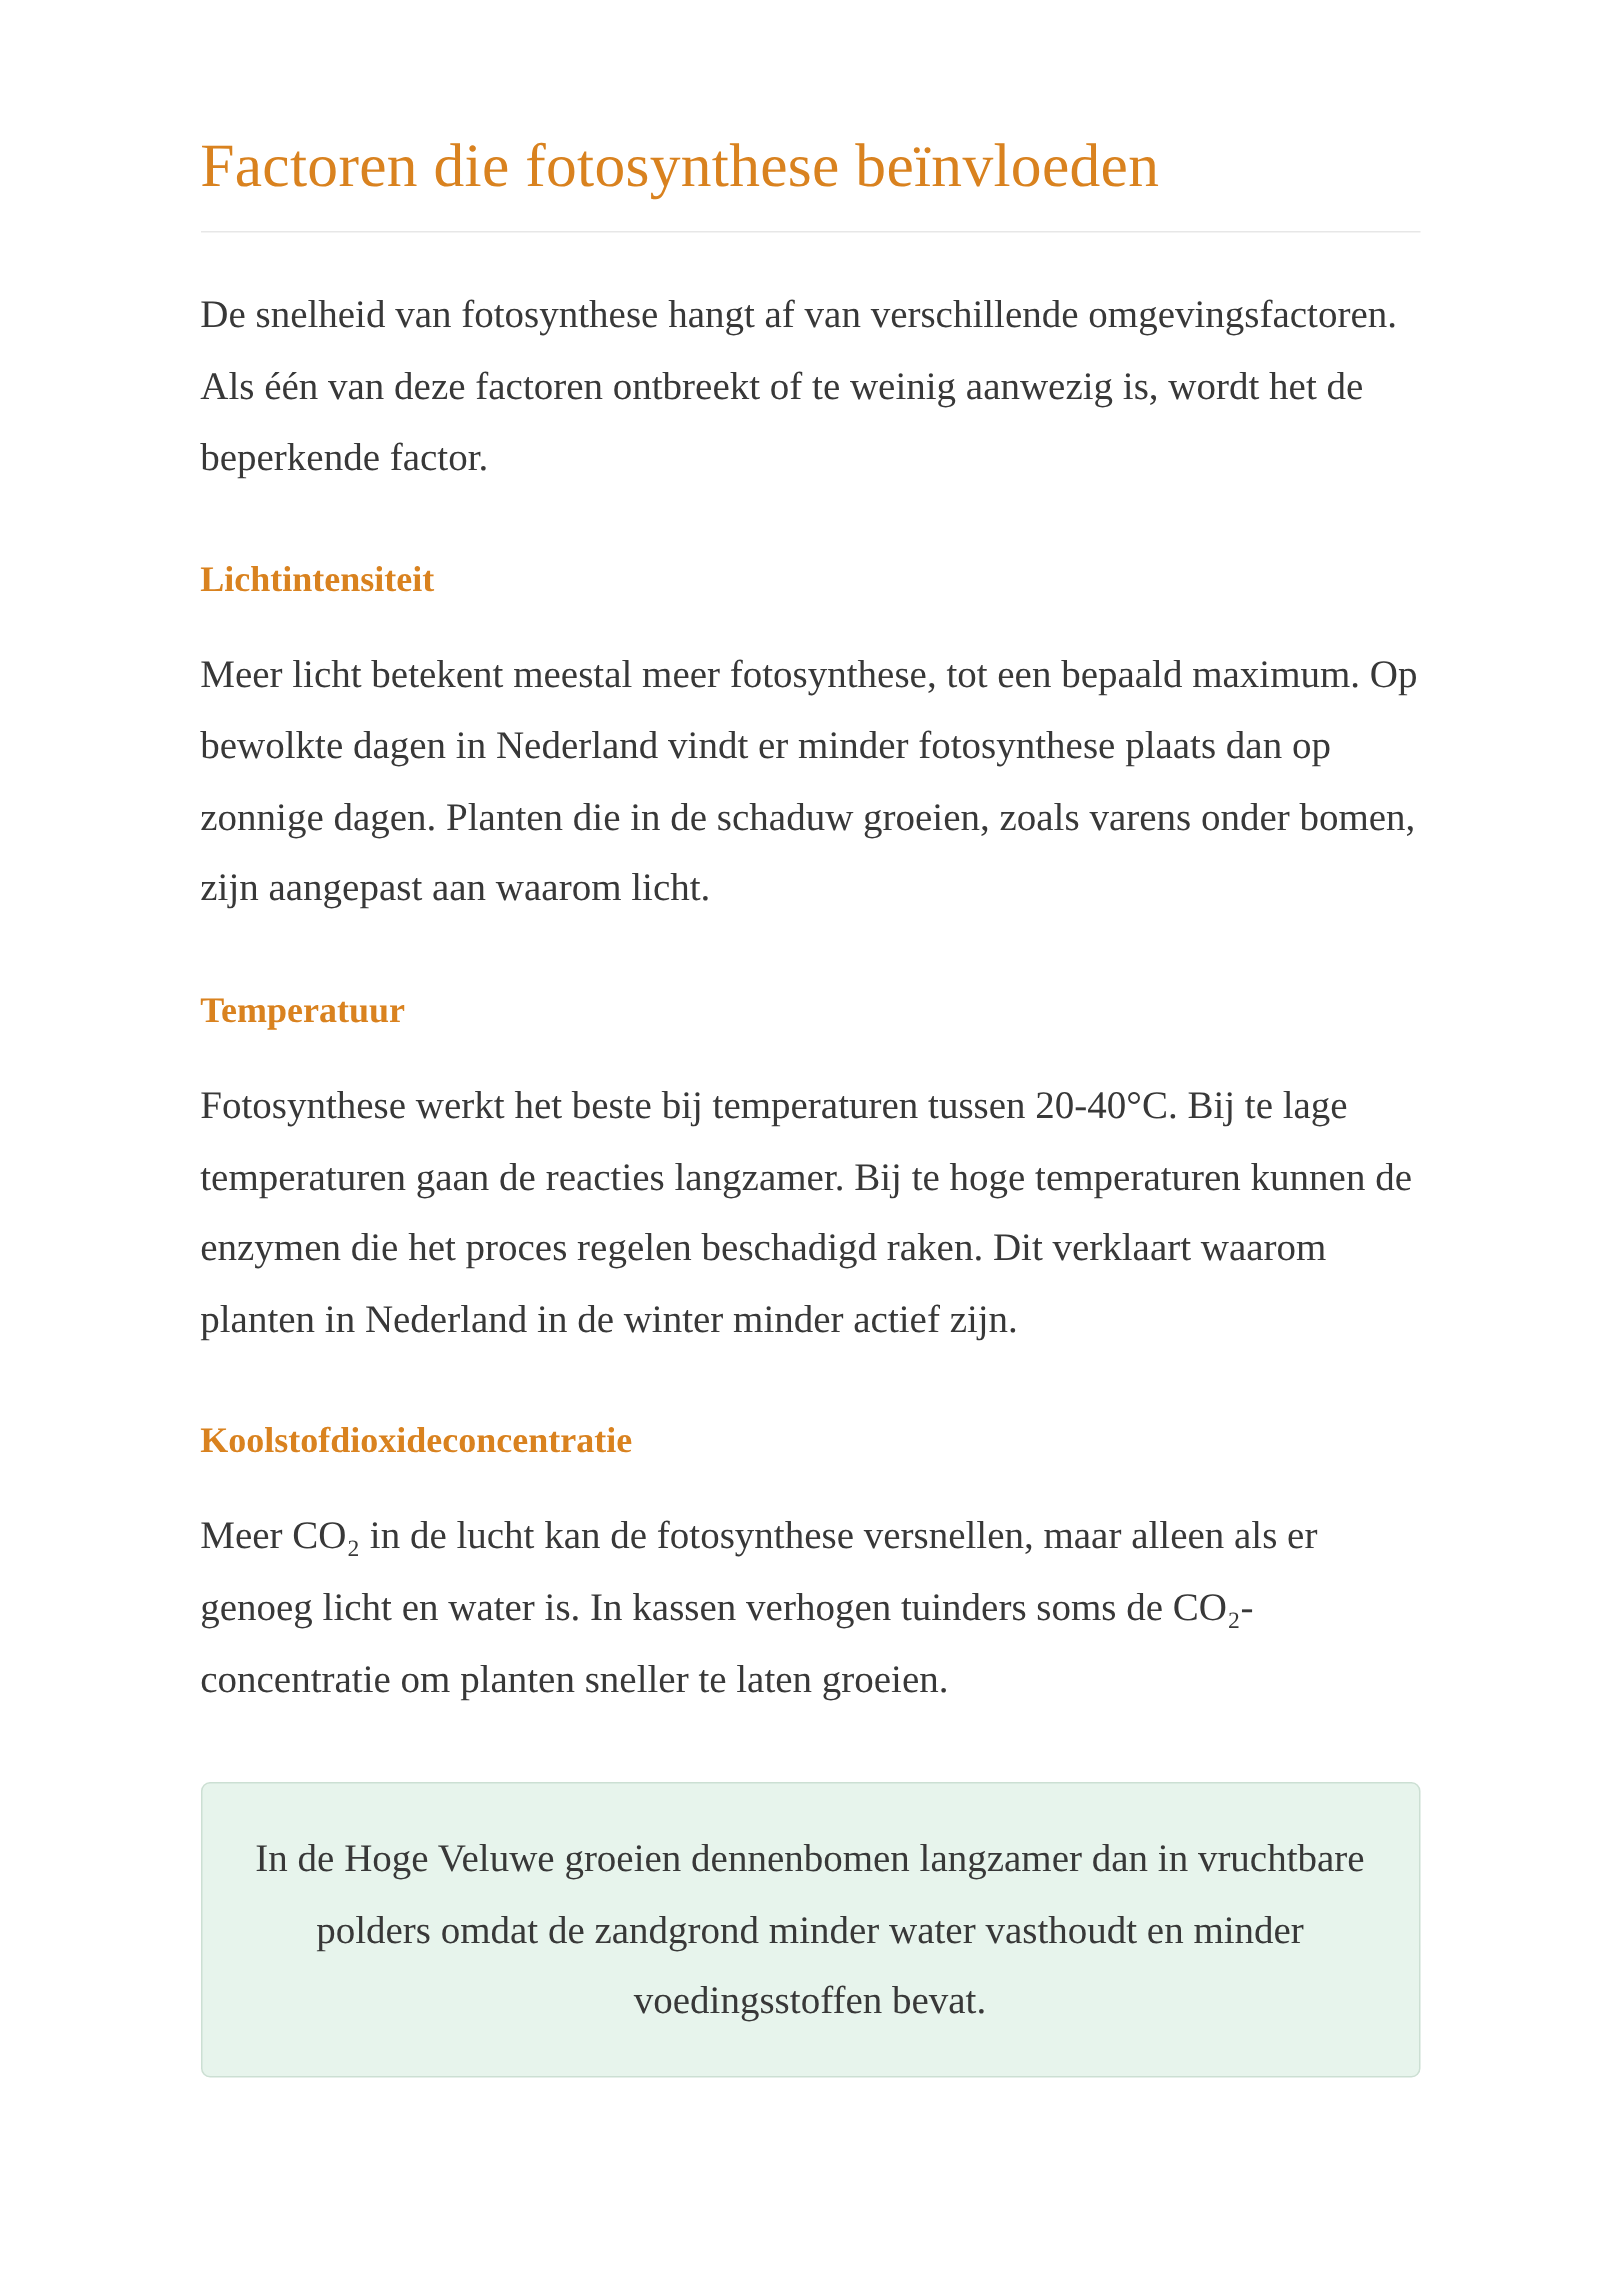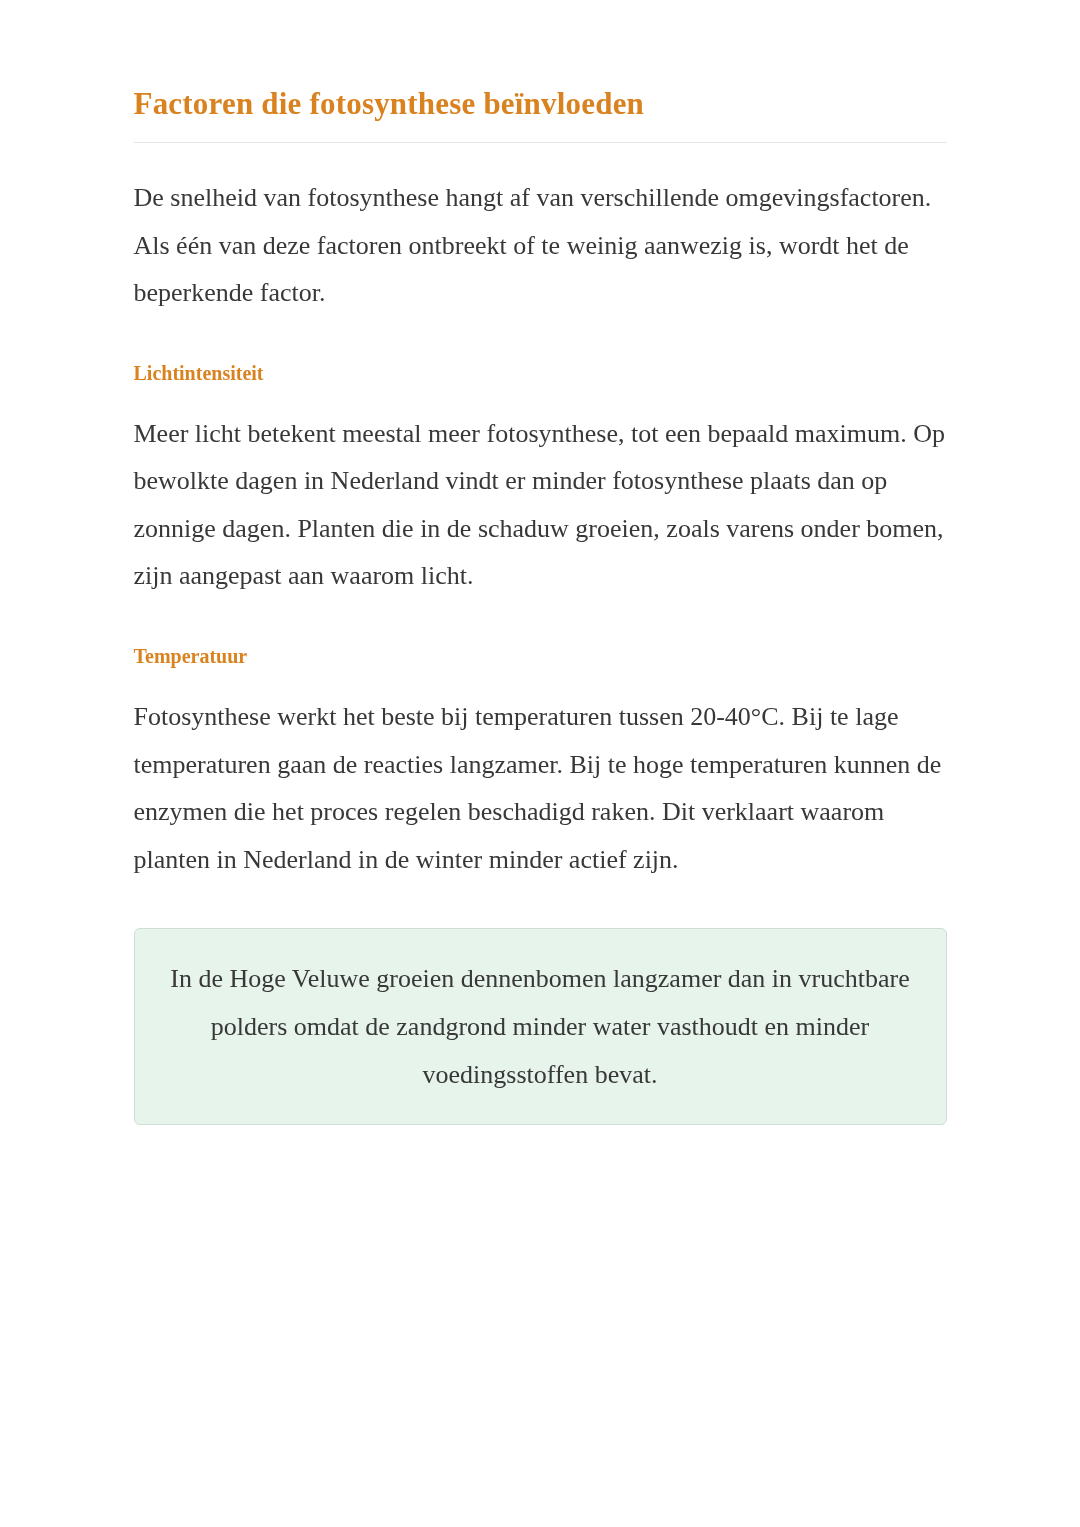--- a/index.html
+++ b/index.html
@@ -19,38 +19,38 @@
     font-family:"Liberation Serif","DejaVu Serif",serif;
     color:var(--body-text);
   }
   .page{
     width:813px;
     margin:0 auto;
     padding-top:86px;
   }
   h1.doc-title{
     font-family:"Liberation Serif","DejaVu Serif",serif;
-    font-size:31px;
-    font-weight:700;
+    font-size:41px;
+    font-weight:400;
     color:var(--heading-orange);
     margin:0 0 20px 0;
     letter-spacing:0.2px;
   }
   hr.title-rule{
     border:none;
     border-top:1px solid var(--rule);
     margin:0 0 31px 0;
   }
   p.body{
     font-size:26px;
     line-height:1.83;
     margin:0 0 45px 0;
   }
   h3.section-heading{
-    font-size:20px;
+    font-size:24px;
     font-weight:700;
     color:var(--heading-orange);
     margin:17px 0 25px 0;
   }
   .callout{
     background:var(--callout-bg);
     border:1px solid var(--callout-border);
     border-radius:6px;
     padding:26px 31px;
     margin-top:2px;
@@ -74,20 +74,24 @@
   <section>
     <h3 class="section-heading">Lichtintensiteit</h3>
     <p class="body">Meer licht betekent meestal meer fotosynthese, tot een bepaald maximum. Op bewolkte dagen in Nederland vindt er minder fotosynthese plaats dan op zonnige dagen. Planten die in de schaduw groeien, zoals varens onder bomen, zijn aangepast aan waarom licht.</p>
   </section>
 
   <section>
     <h3 class="section-heading">Temperatuur</h3>
     <p class="body">Fotosynthese werkt het beste bij temperaturen tussen 20-40°C. Bij te lage temperaturen gaan de reacties langzamer. Bij te hoge temperaturen kunnen de enzymen die het proces regelen beschadigd raken. Dit verklaart waarom planten in Nederland in de winter minder actief zijn.</p>
   </section>
 
+  <section>
+    <h3 class="section-heading">Koolstofdioxideconcentratie</h3>
+    <p class="body">Meer CO₂ in de lucht kan de fotosynthese versnellen, maar alleen als er genoeg licht en water is. In kassen verhogen tuinders soms de CO₂-concentratie om planten sneller te laten groeien.</p>
+  </section>
 
   <section>
   </section>
 
   <aside class="callout">
     <p class="body">In de Hoge Veluwe groeien dennenbomen langzamer dan in vruchtbare polders omdat de zandgrond minder water vasthoudt en minder voedingsstoffen bevat.</p>
   </aside>
 
 </div>
 

